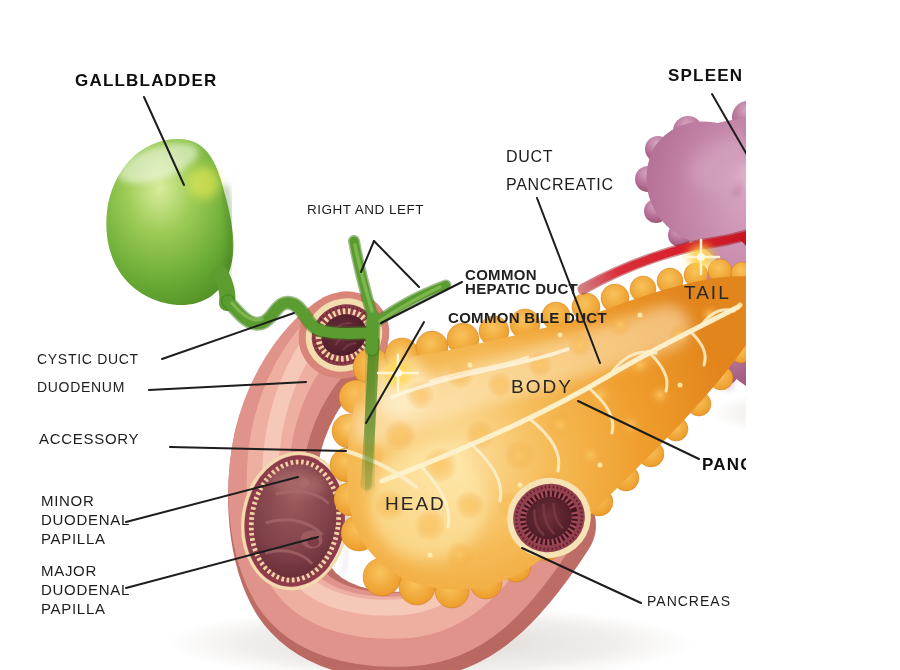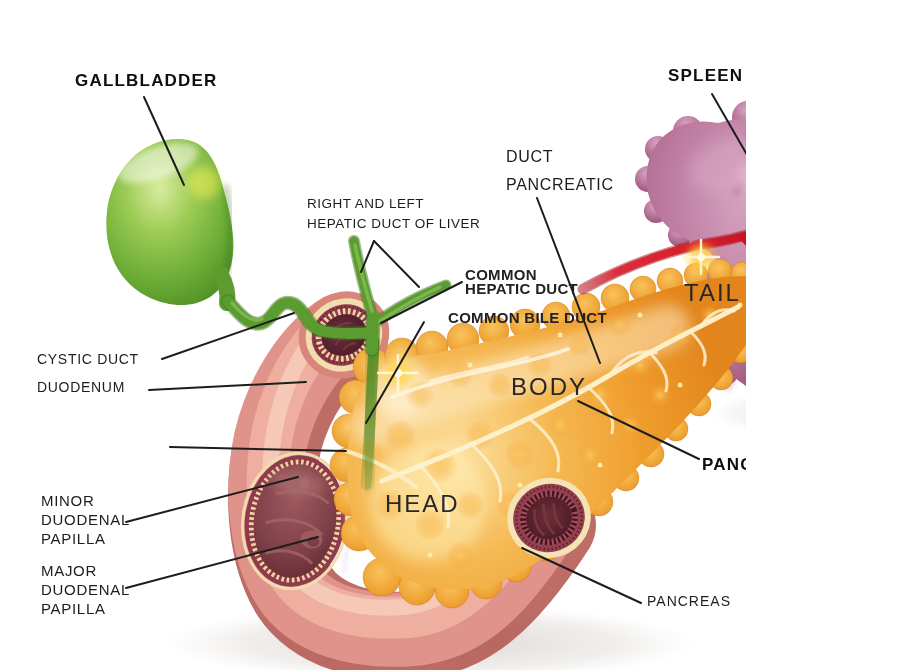--- a/index.html
+++ b/index.html
@@ -6,21 +6,21 @@
   #stage{position:relative;width:746px;height:670px;background:#fff;overflow:hidden;
          font-family:"Liberation Sans",sans-serif;margin-top:35px;}
   #art{position:absolute;left:0;top:0;}
   .lbl{position:absolute;color:#1d1d1d;font-size:15px;line-height:19px;
        letter-spacing:.7px;white-space:nowrap;font-family:"Liberation Sans",sans-serif;}
   .lbl-bold{font-weight:bold;font-size:17px;letter-spacing:1.2px;color:#0e0e0e;}
   .lbl-md{font-size:14px;}
   .lbl-2l{font-size:16px;line-height:28px;}
   .lbl-duct{font-size:13.5px;line-height:20px;letter-spacing:.5px;}
   .lbl-sm{font-size:15px;font-weight:bold;line-height:13.5px;letter-spacing:.3px;color:#222;}
-  .lbl-organ{font-size:24px;letter-spacing:2px;color:#272727;}
+  .lbl-organ{font-size:19px;letter-spacing:2px;color:#272727;}
 </style>
 </head>
 <body>
 
 <div id="stage">
 
 <svg id="art" width="900" height="670" viewBox="0 0 900 670">
   <defs>
     <filter id="b2">
           <feGaussianBlur stdDeviation="2"></feGaussianBlur>
@@ -370,36 +370,36 @@
 </svg>
 
 <div class="lbl lbl-bold" style="left:75px;top:36px">GALLBLADDER</div>
 <div class="lbl lbl-bold" style="left:668px;top:31px">SPLEEN</div>
 
 <div class="lbl lbl-2l" style="left:506px;top:108px">
   <div>DUCT</div>
   <div>PANCREATIC</div>
 </div>
 
-<div class="lbl lbl-duct" style="left:307px;top:159px">
+<div class="lbl lbl-duct" style="left:307px;top:165px">
   <div>RIGHT AND LEFT</div>
-  <div>HEPATIC DUCT OF LIVER</div>
 </div>
 
 <div class="lbl lbl-sm" style="left:465px;top:233px">
   <div>COMMON</div>
   <div>HEPATIC DUCT</div>
 </div>
 
 <div class="lbl lbl-sm" style="left:448px;top:276px">COMMON BILE DUCT</div>
 
 <div class="lbl lbl-md" style="left:37px;top:315px">CYSTIC DUCT</div>
 <div class="lbl lbl-md" style="left:37px;top:343px">DUODENUM</div>
 
 <div class="lbl" style="left:39px;top:394px">
+  <div>ACCESSORY</div>
 </div>
 
 <div class="lbl" style="left:41px;top:456px">
   <div>MINOR</div>
   <div>DUODENAL</div>
   <div>PAPILLA</div>
 </div>
 
 <div class="lbl" style="left:41px;top:526px">
   <div>MAJOR</div>

